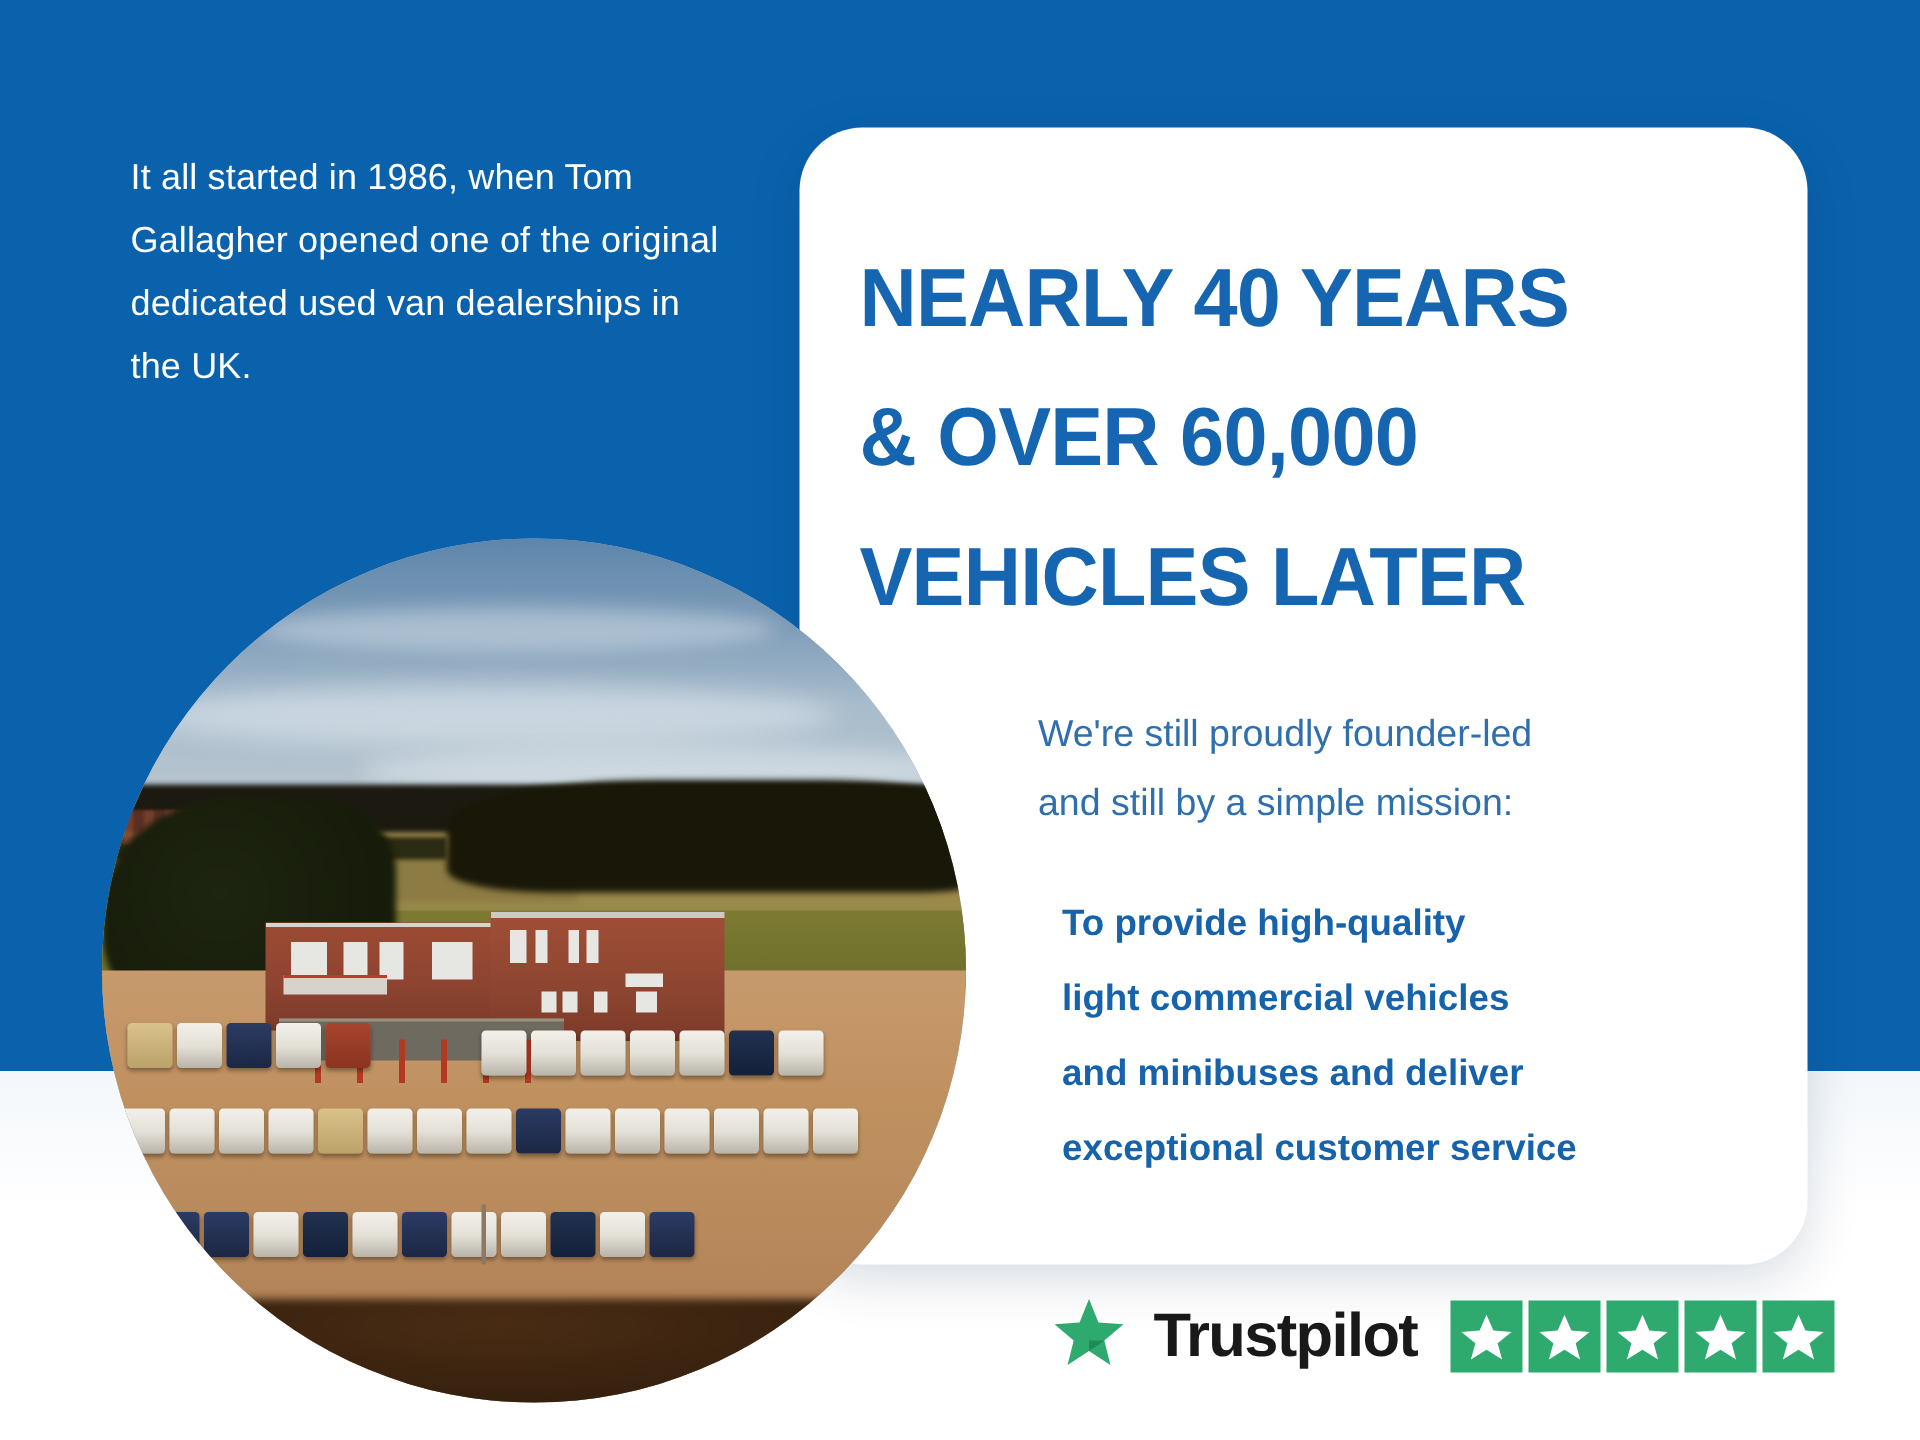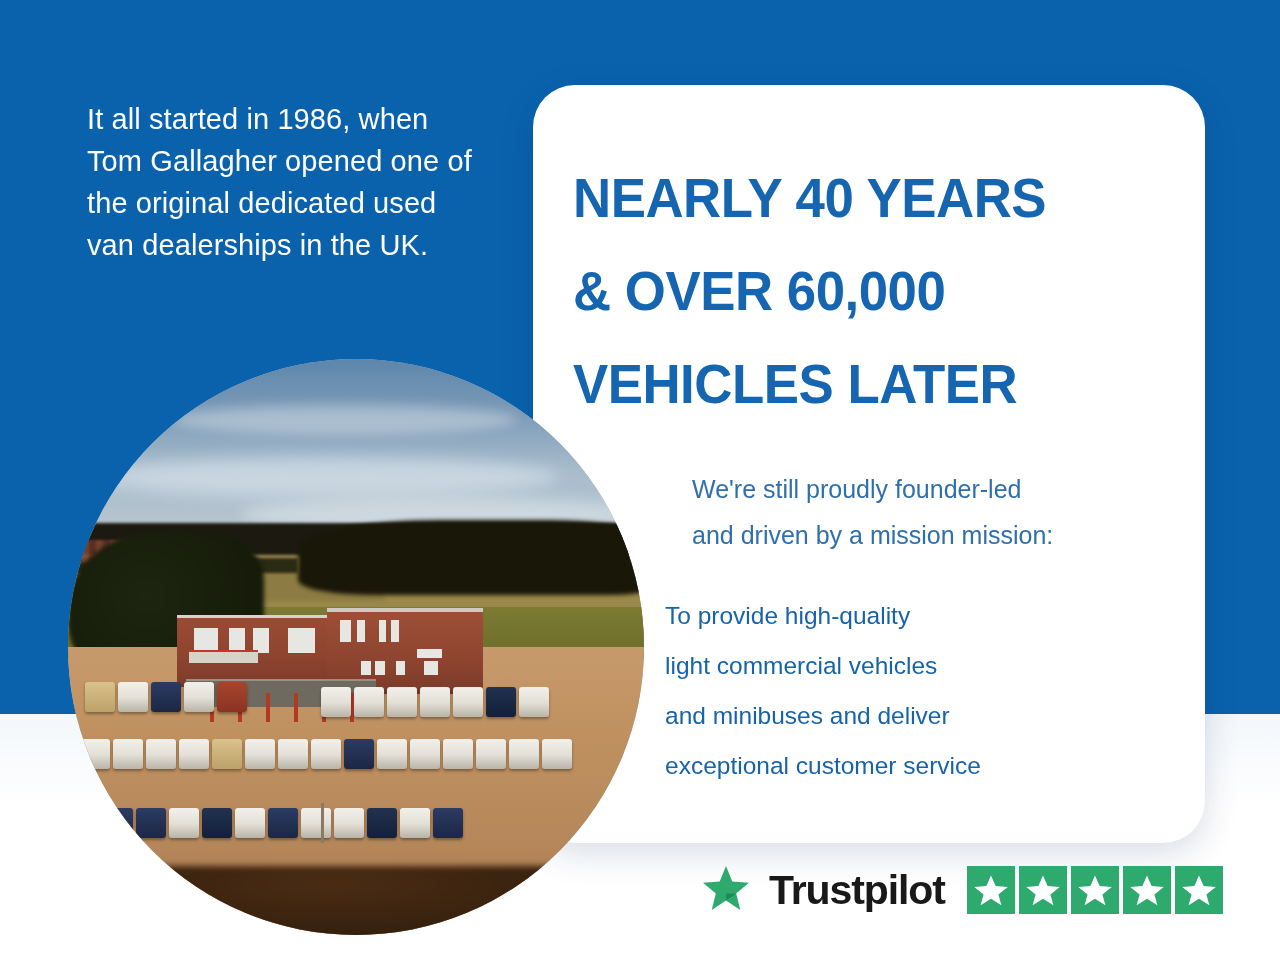--- a/index.html
+++ b/index.html
@@ -39,21 +39,21 @@
     border-radius:42px;
     box-shadow:0 10px 34px rgba(3,40,78,.16);
   }
 
   
   .intro {
     position:absolute;
     left:87px; top:98px;
     width:400px;
     color:#ffffff;
-    font-size:29px;
+    font-size:24px;
     line-height:42px;
     font-weight:400;
     letter-spacing:.1px;
   }
 
   
   .headline {
     position:absolute;
     left:573px; top:152px;
     width:620px;
@@ -75,26 +75,26 @@
     color:#2f6fad;
     font-size:25px;
     line-height:46px;
     font-weight:400;
     white-space:pre-line;
   }
 
   
   .mission {
     position:absolute;
-    left:665px; top:591px;
+    left:708px; top:591px;
     width:470px;
     color:#1763ab;
     font-size:24.5px;
     line-height:50px;
-    font-weight:400;
+    font-weight:700;
     white-space:pre-line;
   }
 
   
   .photo-circle {
     position:absolute;
     left:68px; top:359px;
     width:576px; height:576px;
     border-radius:50%;
     overflow:hidden;
@@ -248,21 +248,21 @@
 
   <div class="intro">It all started in 1986, when Tom Gallagher opened one of the original dedicated used van dealerships in the UK.</div>
 
   <div class="card"></div>
 
   <h1 class="headline">NEARLY 40 YEARS
 &amp; OVER 60,000
 VEHICLES LATER</h1>
 
   <p class="subcopy">We're still proudly founder-led
-and driven by a mission mission:</p>
+and still by a simple mission:</p>
 
   <p class="mission">To provide high-quality
 light commercial vehicles
 and minibuses and deliver
 exceptional customer service</p>
 
   <div class="photo-circle">
     <div class="ph ph-sky"></div>
     <div class="ph ph-cloud1"></div>
     <div class="ph ph-cloud2"></div>

